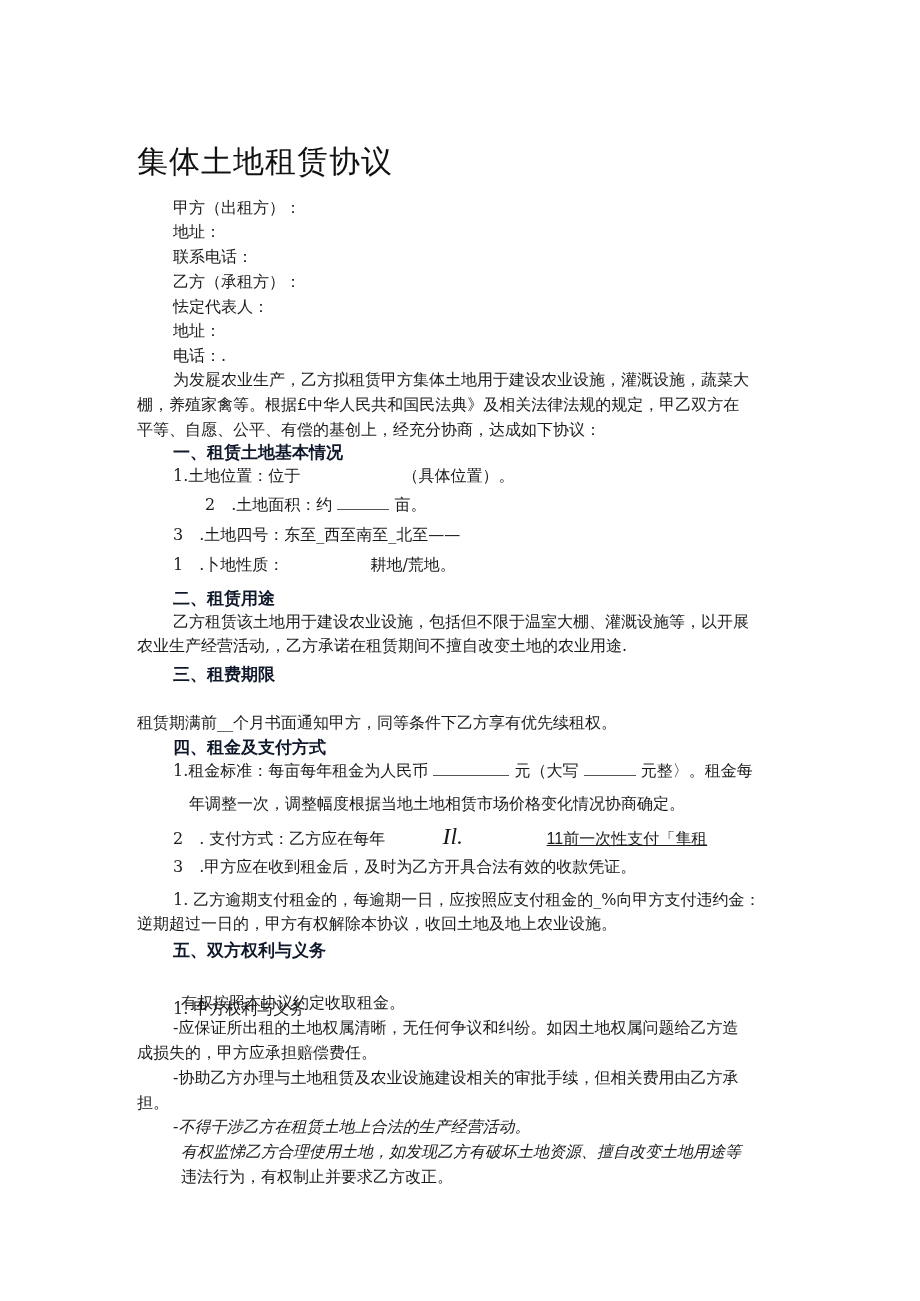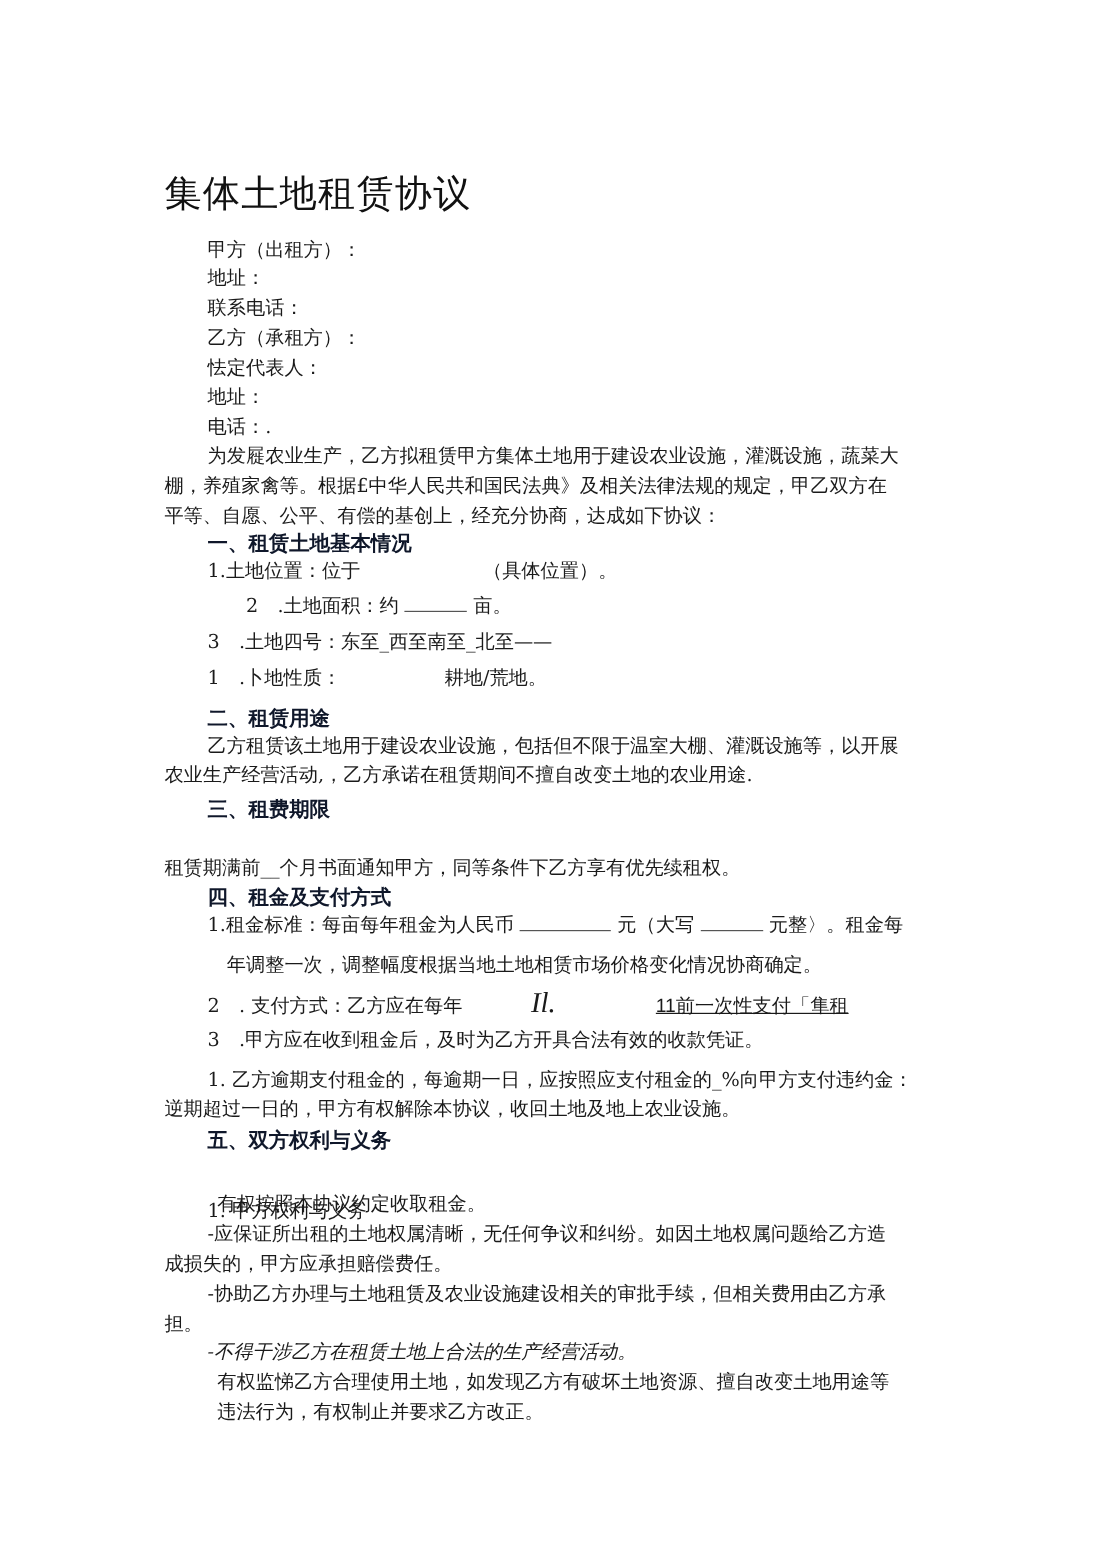--- a/index.html
+++ b/index.html
@@ -90,16 +90,16 @@
   <div class="line" style="left:137px;top:913px;">逆期超过一日的，甲方有权解除本协议，收回土地及地上农业设施。</div>
 
   <div class="h2" style="left:173px;top:939px;">五、双方权利与义务</div>
   <div class="line" style="left:173px;top:998px;">1. 甲方权利与义务</div>
   <div class="line" style="left:181px;top:992px;">有权按照本协议约定收取租金。</div>
   <div class="line" style="left:173px;top:1017px;">-应保证所出租的土地权属清晰，无任何争议和纠纷。如因土地权属问题给乙方造</div>
   <div class="line" style="left:173px;top:1067px;">-协助乙方办理与土地租赁及农业设施建设相关的审批手续，但相关费用由乙方承</div>
   <div class="line" style="left:137px;top:1042px;">成损失的，甲方应承担赔偿费任。</div>
   <div class="line" style="left:137px;top:1092px;">担。</div>
   <div class="line" style="left:173px;top:1116px;font-style:italic;">-不得干涉乙方在租赁土地上合法的生产经营活动。</div>
-  <div class="line" style="left:181px;top:1141px;">有权监悌乙方合理使用土地，如发现乙方有破坏土地资源、擅自改变土地用途等</div>
+  <div class="line" style="left:181px;top:1141px;font-style:italic;">有权监悌乙方合理使用土地，如发现乙方有破坏土地资源、擅自改变土地用途等</div>
   <div class="line" style="left:137px;top:1166px;margin-left:44px;">违法行为，有权制止并要求乙方改正。</div>
 
 </div>
 
 </body></html>

